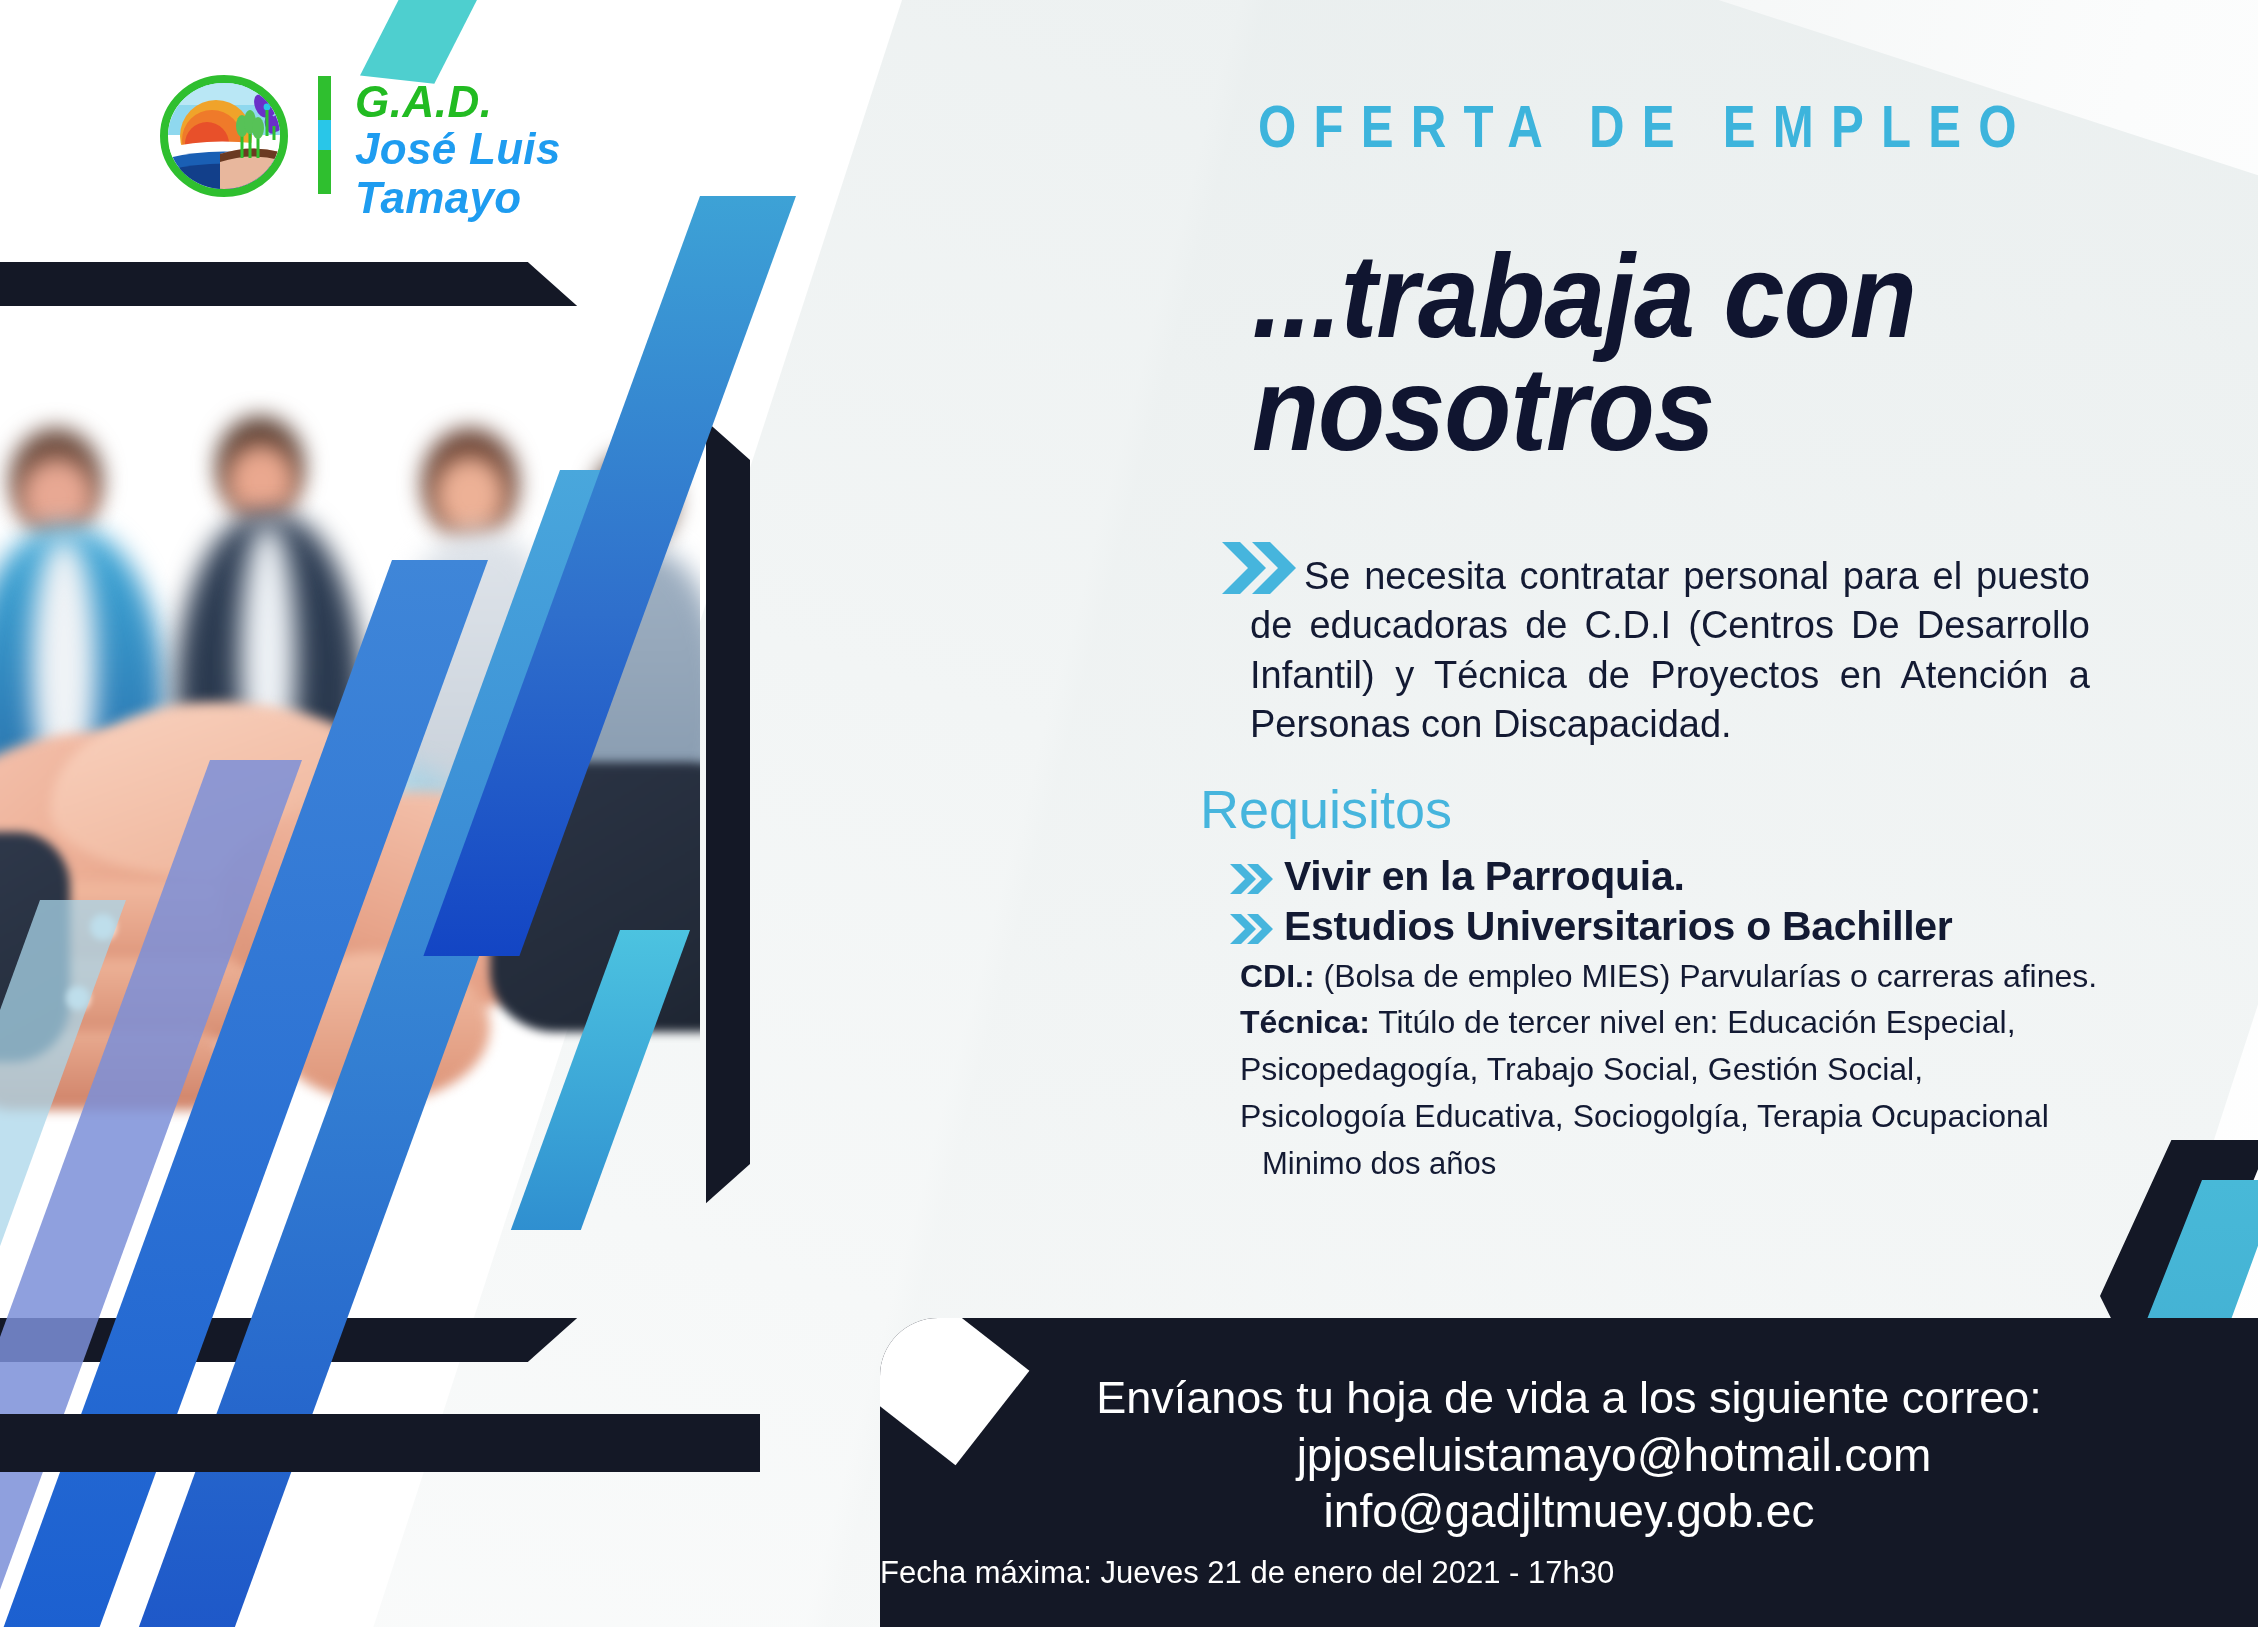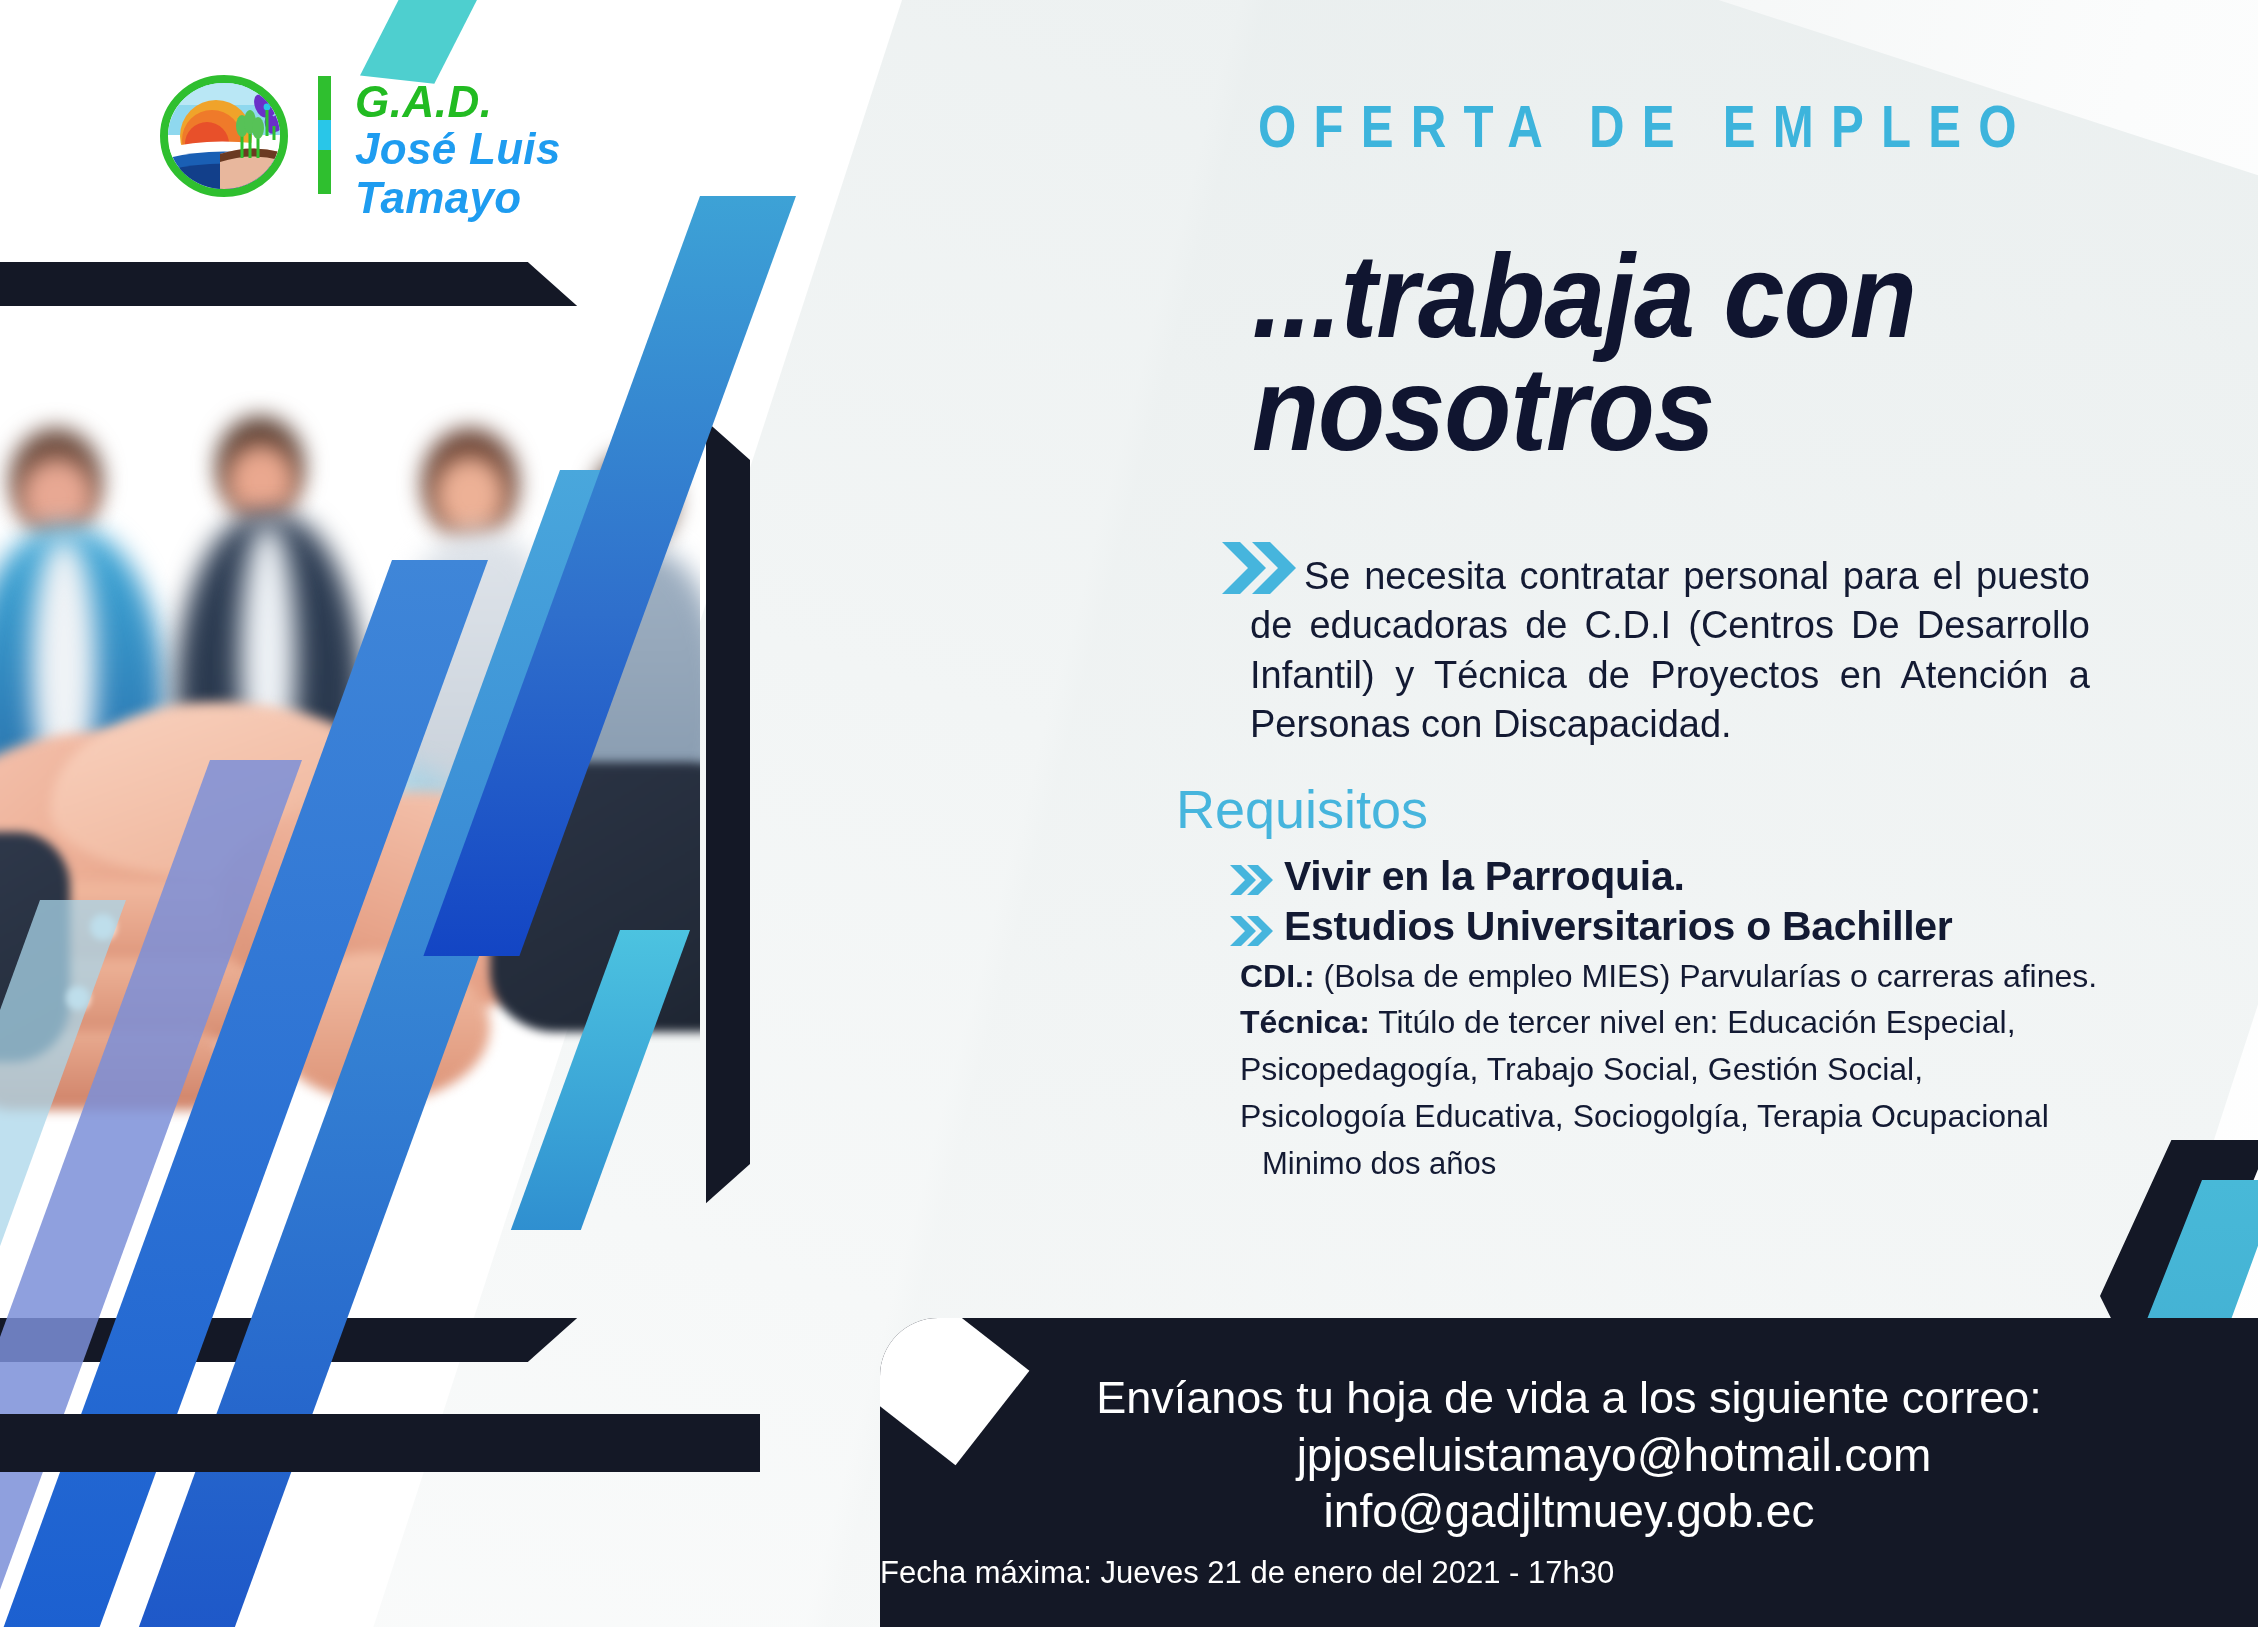--- a/index.html
+++ b/index.html
@@ -123,30 +123,30 @@
     color:#131a33;
     text-align:justify;
     text-indent:54px;
   }
   .lead-chev{
     position:absolute;left:1218px;top:540px;
     width:80px;height:56px;
   }
 
   .req-title{
-    position:absolute;left:1176px;top:778px;
+    position:absolute;left:1200px;top:778px;
     font-size:54px;color:#46b5dd;font-weight:400;
   }
 
   .req-list{
     position:absolute;left:1228px;top:852px;width:900px;
     color:#131a33;
   }
   .req-row{
-    display:flex;align-items:flex-end;gap:10px;
+    display:flex;align-items:center;gap:10px;
     margin-bottom:2px;
   }
   .req-row .chev{flex:0 0 auto;margin-top:9px;}
   .req-main{
     font-size:41px;font-weight:bold;line-height:1.18;
     letter-spacing:-.3px;
   }
   .req-sub{
     font-size:32px;line-height:1.46;
     margin-left:12px;

